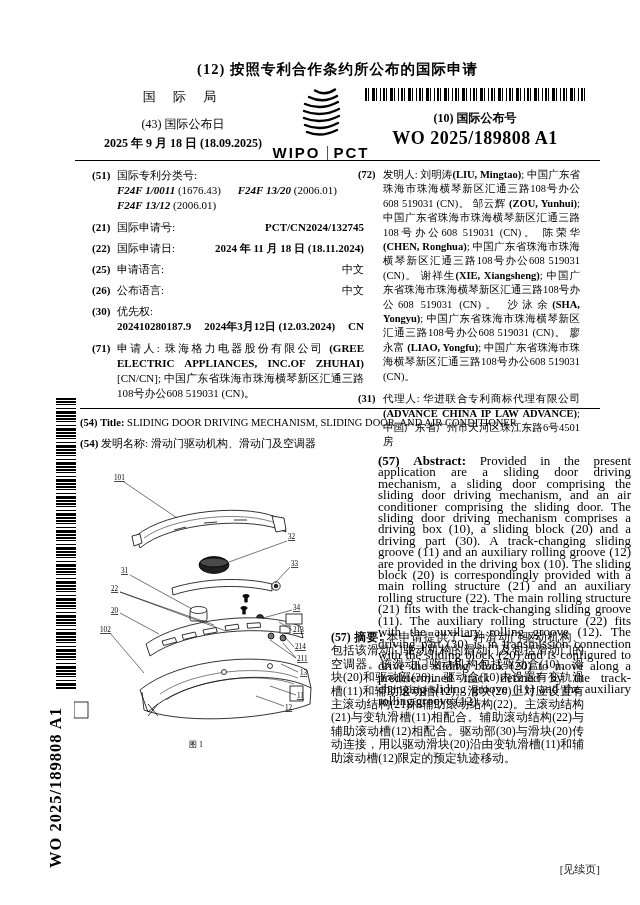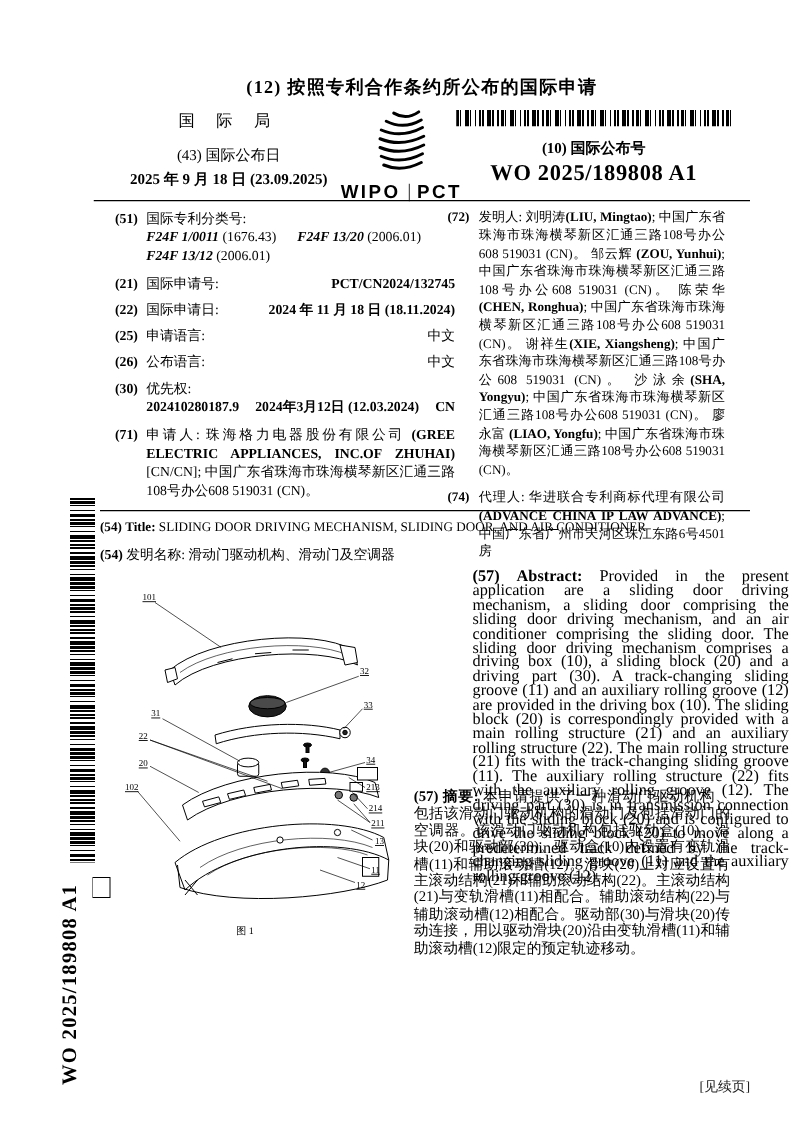--- a/index.html
+++ b/index.html
@@ -56,21 +56,21 @@
 </head>
 <body>
 
 <div>
 
   <div class="abs h12">(12) 按照专利合作条约所公布的国际申请</div>
 
   <div class="abs org-block">
     <div class="bureau">国 际 局</div>
     <div class="pubdate-label">(43) 国际公布日</div>
-    <div class="pubdate">2025 年 9 月 18 日 (23.09.2025)</div>
+    <div class="pubdate">2025 年 9 月 18 日 (18.09.2025)</div>
   </div>
 
   <div class="abs logo-block">
     <span>
       <svg width="50" height="54" viewBox="0 0 50 54">
         <g stroke="#000" fill="none" stroke-width="2.4" stroke-linecap="round">
           <path d="M11,48 Q25,54 41,46"></path>
           <path d="M9,41 Q25,48 42,39"></path>
           <path d="M8,34 Q25,41 43,32"></path>
           <path d="M8,27 Q25,34 43,25"></path>
@@ -156,21 +156,21 @@
   </div>
 
   <div class="abs col-right">
 
     <div class="field" style="margin-bottom:8px;">
       <span class="fnum">(72)</span>
       <span>发明人: </span><span>刘明涛</span><span class="b">(LIU, Mingtao)</span><span>; 中国广东省珠海市珠海横琴新区汇通三路108号办公608 519031 (CN)。 </span><span>邹云辉 </span><span class="b">(ZOU, Yunhui)</span><span>; 中国广东省珠海市珠海横琴新区汇通三路108号办公608 519031 (CN)。 </span><span>陈荣华</span><span class="b">(CHEN, Ronghua)</span><span>; 中国广东省珠海市珠海横琴新区汇通三路108号办公608 519031 (CN)。 </span><span>谢祥生</span><span class="b">(XIE, Xiangsheng)</span><span>; 中国广东省珠海市珠海横琴新区汇通三路108号办公608 519031 (CN)。 </span><span>沙泳余</span><span class="b">(SHA, Yongyu)</span><span>; 中国广东省珠海市珠海横琴新区汇通三路108号办公608 519031 (CN)。 </span><span>廖永富 </span><span class="b">(LIAO, Yongfu)</span><span>; 中国广东省珠海市珠海横琴新区汇通三路108号办公608 519031 (CN)。</span>
     </div>
 
     <div class="field">
-      <span class="fnum">(74)</span>
+      <span class="fnum">(31)</span>
       <span>代理人: </span><span>华进联合专利商标代理有限公司 </span><span class="b">(ADVANCE CHINA IP LAW ADVANCE)</span><span>; 中国广东省广州市天河区珠江东路6号4501房</span>
     </div>
   </div>
 
   <div class="abs rule2"></div>
 
   <div class="abs title-en">
     <span class="b">(54)</span>
     <span class="b">Title: </span><span>SLIDING DOOR DRIVING MECHANISM, SLIDING DOOR, AND AIR CONDITIONER</span>
   </div>

